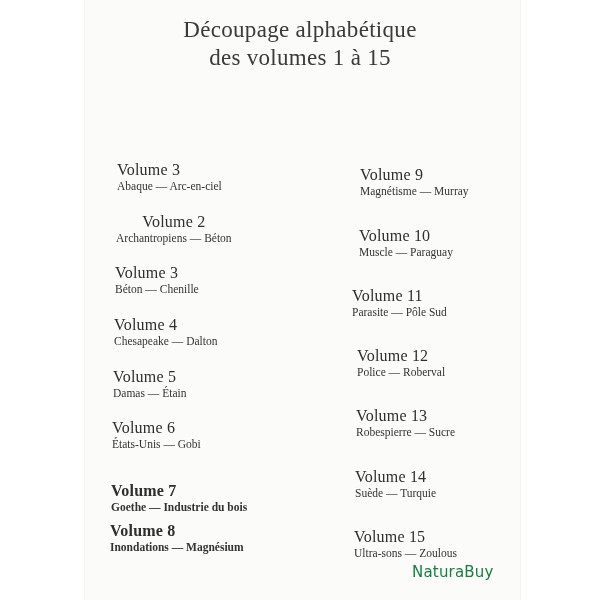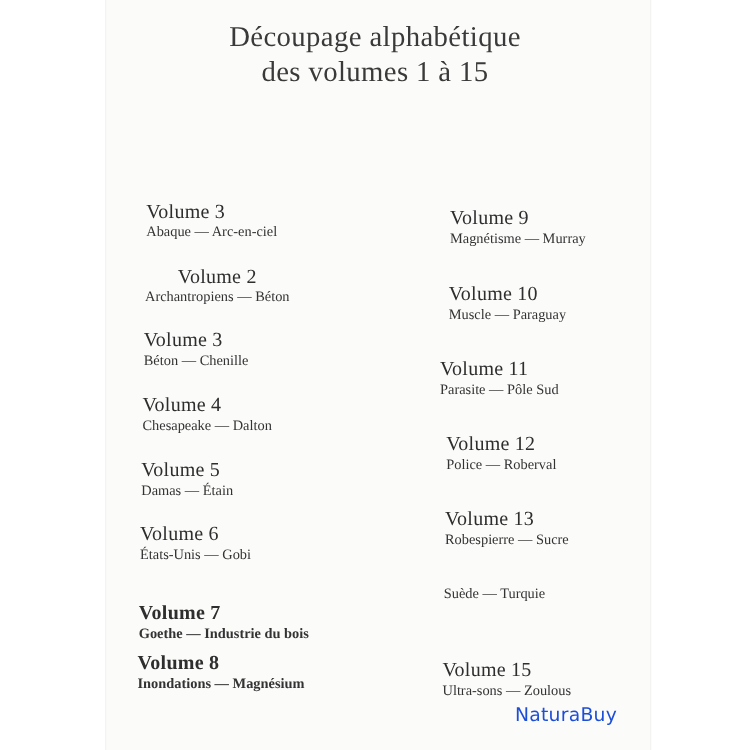--- a/index.html
+++ b/index.html
@@ -49,21 +49,21 @@
       font-size: 11.5px;
       line-height: 14px;
       color: #333;
     }
     .watermark {
       position: absolute;
       left: 412px;
       top: 563px;
       font-family: "DejaVu Sans", sans-serif;
       font-size: 15px;
-      color: #1d4ed8;
+      color: #15803d;
       letter-spacing: 0.2px;
     }
   </style>
 </head>
 <body>
 
 <div class="page"></div>
 
 <div class="title">
   <div>Découpage alphabétique</div>
@@ -117,20 +117,21 @@
 </div>
 <div class="entry" style="left:357px; top:347px;">
   <div class="vol">Volume 12</div>
   <div class="range">Police — Roberval</div>
 </div>
 <div class="entry" style="left:356px; top:407px;">
   <div class="vol">Volume 13</div>
   <div class="range">Robespierre — Sucre</div>
 </div>
 <div class="entry" style="left:355px; top:468px;">
+  <div class="vol">Volume 14</div>
   <div class="range">Suède — Turquie</div>
 </div>
 <div class="entry" style="left:354px; top:528px;">
   <div class="vol">Volume 15</div>
   <div class="range">Ultra-sons — Zoulous</div>
 </div>
 
 <div class="watermark">NaturaBuy</div>
 
 </body></html>

